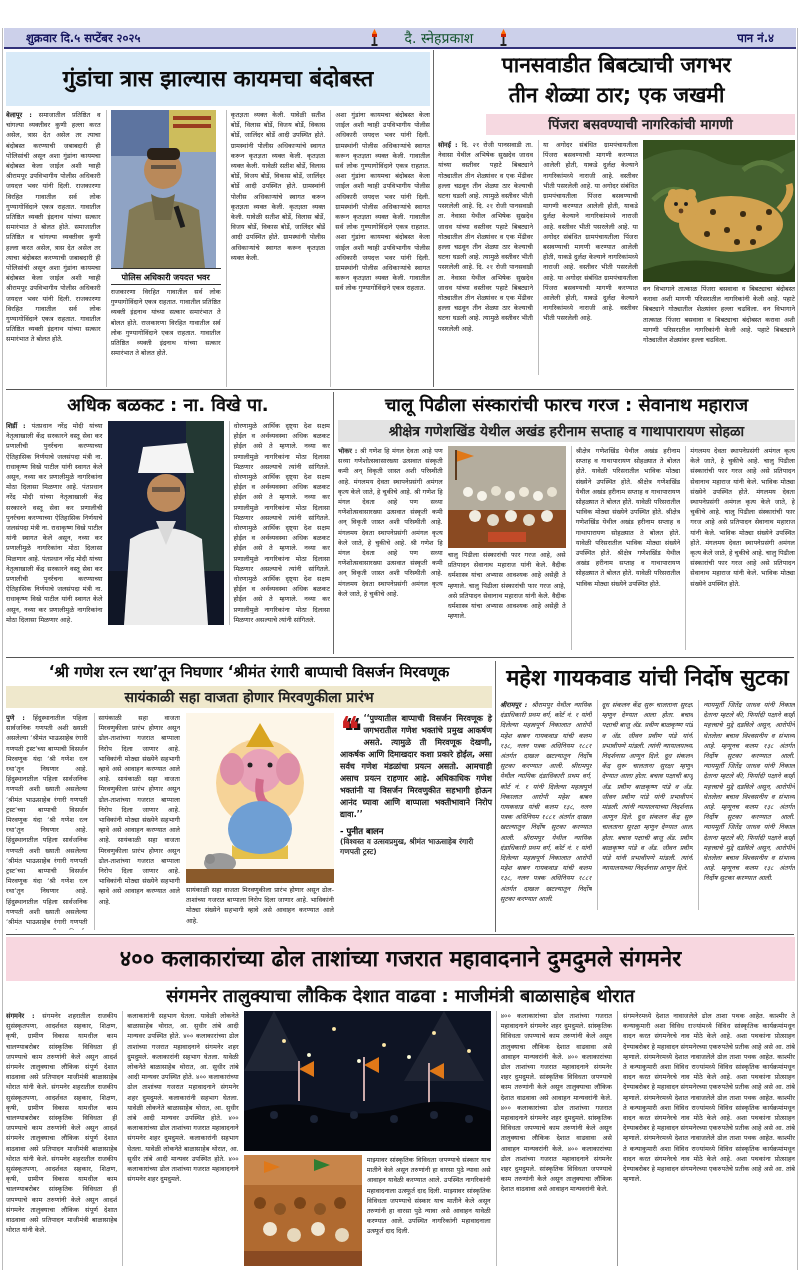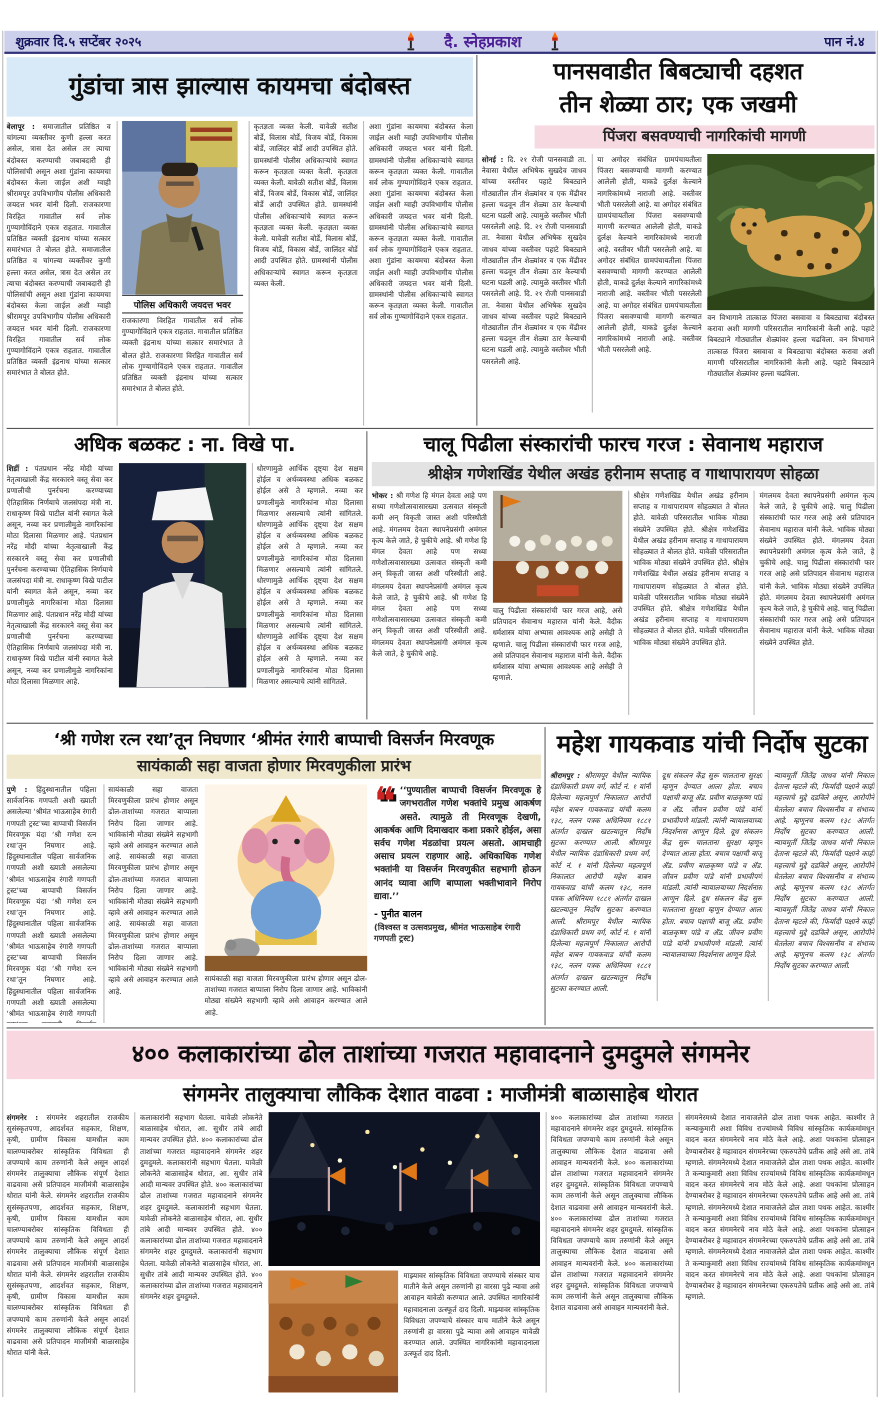--- a/index.html
+++ b/index.html
@@ -3,24 +3,24 @@
 <meta charset="utf-8">
 <style>
   html,body{margin:0;padding:0;background:#fff;}
   .page{position:relative;width:800px;height:1274px;background:#fff;
         font-family:"DejaVu Sans",sans-serif;overflow:hidden;}
   .frame{position:absolute;left:2px;right:2px;top:28px;bottom:4px;
          border-left:1px solid #bbb;border-right:1px solid #bbb;}
   
   .masthead{position:absolute;top:28px;left:4px;right:4px;height:21px;
     background:#ccd0ea;border-bottom:2px solid #32327a;display:flex;
-    align-items:center;justify-content:space-between;padding:0 10px;box-sizing:border-box;}
+    align-items:center;justify-content:space-between;padding:0 22px;box-sizing:border-box;}
   .mh-date,.mh-page{font-size:11.5px;font-weight:bold;color:#15155e;}
   .mh-center{display:flex;align-items:center;gap:26px;}
-  .mh-title{font-size:14px;font-weight:bold;color:#4c1d95;}
+  .mh-title{font-size:14px;font-weight:normal;color:#14532d;}
   
   .hline{position:absolute;left:6px;right:6px;height:1px;background:#555;}
   .vline{position:absolute;width:1px;background:#666;}
   .bt{font-size:6.5px;line-height:10.2px;text-align:justify;color:#1c1c1c;overflow:hidden;}
   .dl{font-weight:bold;}
   .cols{display:flex;}
   .cols>*{min-width:0;}
   figure{margin:0;}
   svg{display:block;}
   .capbox{border-top:1px solid #333;border-bottom:1px solid #333;font-size:8px;
@@ -147,21 +147,21 @@
       </div>
       <div class="tc bt colsep">
         <span>अशा गुंडांना कायमचा बंदोबस्त केला जाईल अशी ग्वाही उपविभागीय पोलीस अधिकारी जयदत्त भवर यांनी दिली. ग्रामस्थांनी पोलीस अधिकाऱ्यांचे स्वागत करून कृतज्ञता व्यक्त केली. गावातील सर्व लोक गुण्यागोविंदाने एकत्र राहतात. अशा गुंडांना कायमचा बंदोबस्त केला जाईल अशी ग्वाही उपविभागीय पोलीस अधिकारी जयदत्त भवर यांनी दिली. ग्रामस्थांनी पोलीस अधिकाऱ्यांचे स्वागत करून कृतज्ञता व्यक्त केली. गावातील सर्व लोक गुण्यागोविंदाने एकत्र राहतात. अशा गुंडांना कायमचा बंदोबस्त केला जाईल अशी ग्वाही उपविभागीय पोलीस अधिकारी जयदत्त भवर यांनी दिली. ग्रामस्थांनी पोलीस अधिकाऱ्यांचे स्वागत करून कृतज्ञता व्यक्त केली. गावातील सर्व लोक गुण्यागोविंदाने एकत्र राहतात.</span>
       </div>
     </div>
   </div>
 
   <div class="vline" style="left:433px;top:50px;height:337px;"></div>
 
   <div class="secB">
-    <div class="headline headB">पानसवाडीत बिबट्याची दहशत</div>
+    <div class="headline headB">पानसवाडीत बिबट्याची जगभर</div>
     <div class="headline headB">तीन शेळ्या ठार; एक जखमी</div>
     <div class="pinkbar">पिंजरा बसवण्याची नागरिकांची मागणी</div>
     <div class="cols bodyB">
       <div class="tc bt">
         <b class="dl">सोनई : </b><span>दि. २१ रोजी पानसवाडी ता. नेवासा येथील अभिषेक सुखदेव जाधव यांच्या वस्तीवर पहाटे बिबट्याने गोठ्यातील तीन शेळ्यांवर व एक मेंढीवर हल्ला चढवून तीन शेळ्या ठार केल्याची घटना घडली आहे. त्यामुळे वस्तीवर भीती पसरलेली आहे. दि. २१ रोजी पानसवाडी ता. नेवासा येथील अभिषेक सुखदेव जाधव यांच्या वस्तीवर पहाटे बिबट्याने गोठ्यातील तीन शेळ्यांवर व एक मेंढीवर हल्ला चढवून तीन शेळ्या ठार केल्याची घटना घडली आहे. त्यामुळे वस्तीवर भीती पसरलेली आहे. दि. २१ रोजी पानसवाडी ता. नेवासा येथील अभिषेक सुखदेव जाधव यांच्या वस्तीवर पहाटे बिबट्याने गोठ्यातील तीन शेळ्यांवर व एक मेंढीवर हल्ला चढवून तीन शेळ्या ठार केल्याची घटना घडली आहे. त्यामुळे वस्तीवर भीती पसरलेली आहे.</span>
       </div>
       <div class="tc bt colsep">
         <span>या अगोदर संबंधित ग्रामपंचायतीला पिंजरा बसवण्याची मागणी करण्यात आलेली होती, याकडे दुर्लक्ष केल्याने नागरिकांमध्ये नाराजी आहे. वस्तीवर भीती पसरलेली आहे. या अगोदर संबंधित ग्रामपंचायतीला पिंजरा बसवण्याची मागणी करण्यात आलेली होती, याकडे दुर्लक्ष केल्याने नागरिकांमध्ये नाराजी आहे. वस्तीवर भीती पसरलेली आहे. या अगोदर संबंधित ग्रामपंचायतीला पिंजरा बसवण्याची मागणी करण्यात आलेली होती, याकडे दुर्लक्ष केल्याने नागरिकांमध्ये नाराजी आहे. वस्तीवर भीती पसरलेली आहे. या अगोदर संबंधित ग्रामपंचायतीला पिंजरा बसवण्याची मागणी करण्यात आलेली होती, याकडे दुर्लक्ष केल्याने नागरिकांमध्ये नाराजी आहे. वस्तीवर भीती पसरलेली आहे.</span>
       </div>
       <div class="photocolB">

